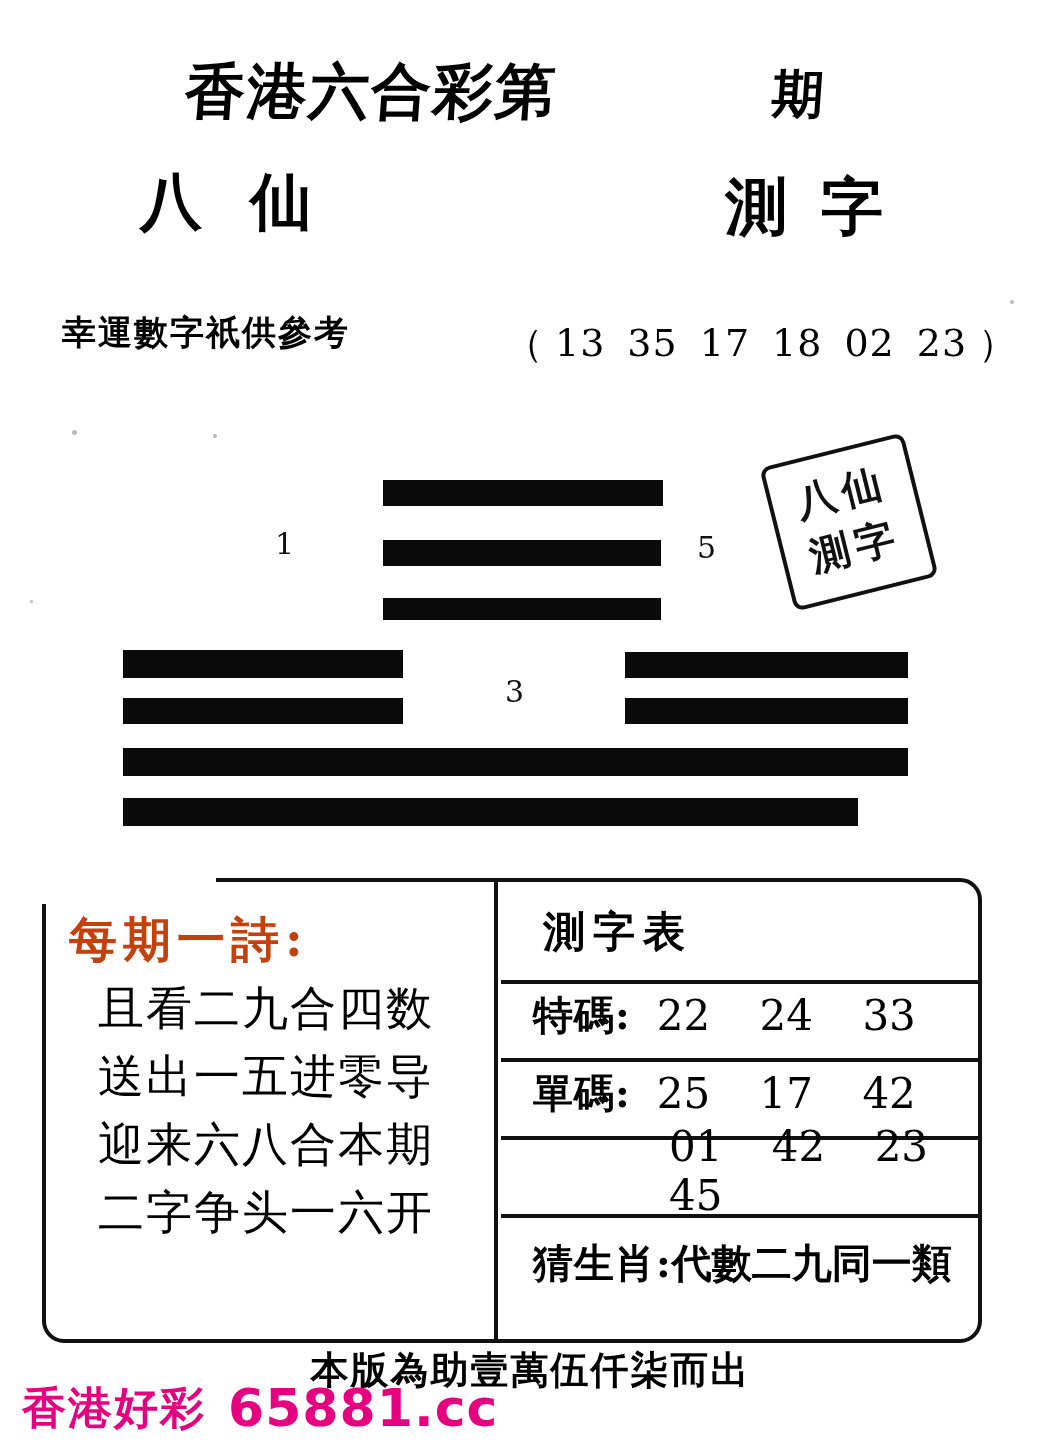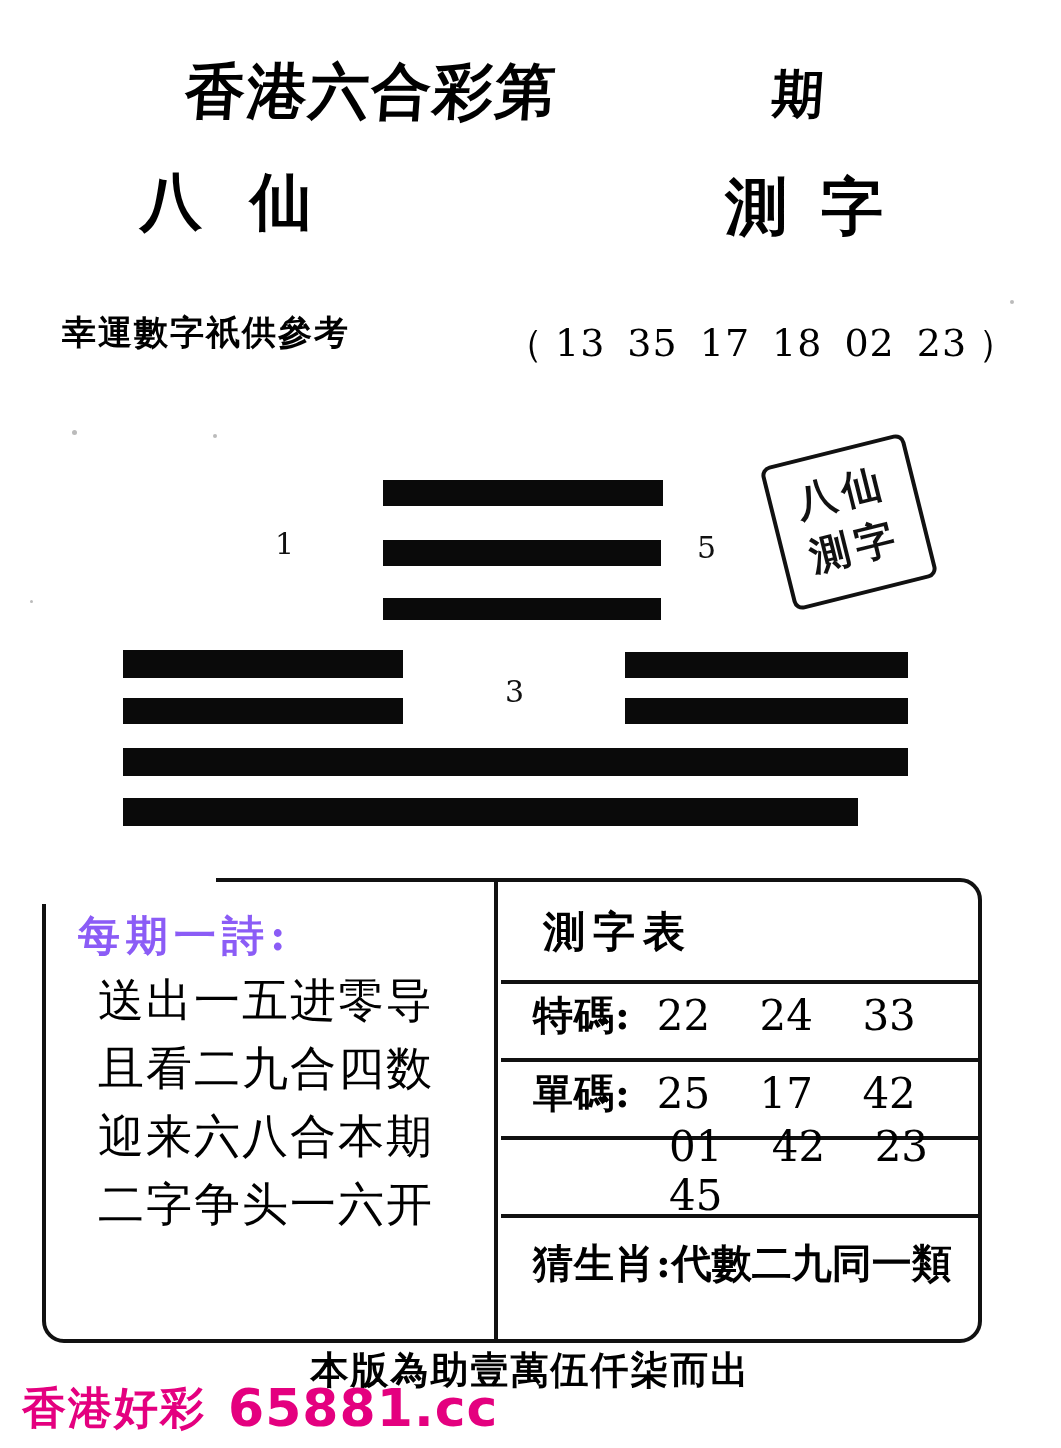--- a/index.html
+++ b/index.html
@@ -82,22 +82,22 @@
     box-sizing:border-box;
   }
   .panel .notch{
     position:absolute;left:-4px;top:-4px;width:170px;height:26px;
     background:#fff;border-left:4px solid #fff;
   }
   .poem-col{
     position:absolute;left:18px;top:14px;width:425px;
   }
   .poem-title{
-    font-size:42px;font-weight:bold;letter-spacing:6px;color:#8b5cf6;
-    margin:12px 0 6px 14px;
+    font-size:48px;font-weight:bold;letter-spacing:6px;color:#c2410c;
+    margin:12px 0 6px 5px;
   }
   .poem-line{
     font-size:46px;color:#000;letter-spacing:2px;
     margin:6px 0 6px 34px;white-space:nowrap;
   }
   .divider-v{
     position:absolute;left:448px;top:0;width:4px;height:100%;background:#111;
   }
   .table-col{
     position:absolute;left:455px;top:0;right:0;bottom:0;
@@ -196,22 +196,22 @@
       <div class="s1">八仙</div>
       <div class="s2">測字</div>
     </div>
   </div>
 
   <div class="panel">
     <div class="notch"></div>
 
     <div class="poem-col">
       <div class="poem-title">每期一詩:</div>
+      <div class="poem-line">且看二九合四数</div>
       <div class="poem-line">送出一五进零导</div>
-      <div class="poem-line">且看二九合四数</div>
       <div class="poem-line">迎来六八合本期</div>
       <div class="poem-line">二字争头一六开</div>
     </div>
 
     <div class="divider-v"></div>
 
     <div class="table-col">
       <div class="tbl-title">測字表</div>
 
       <div class="trow r1">

